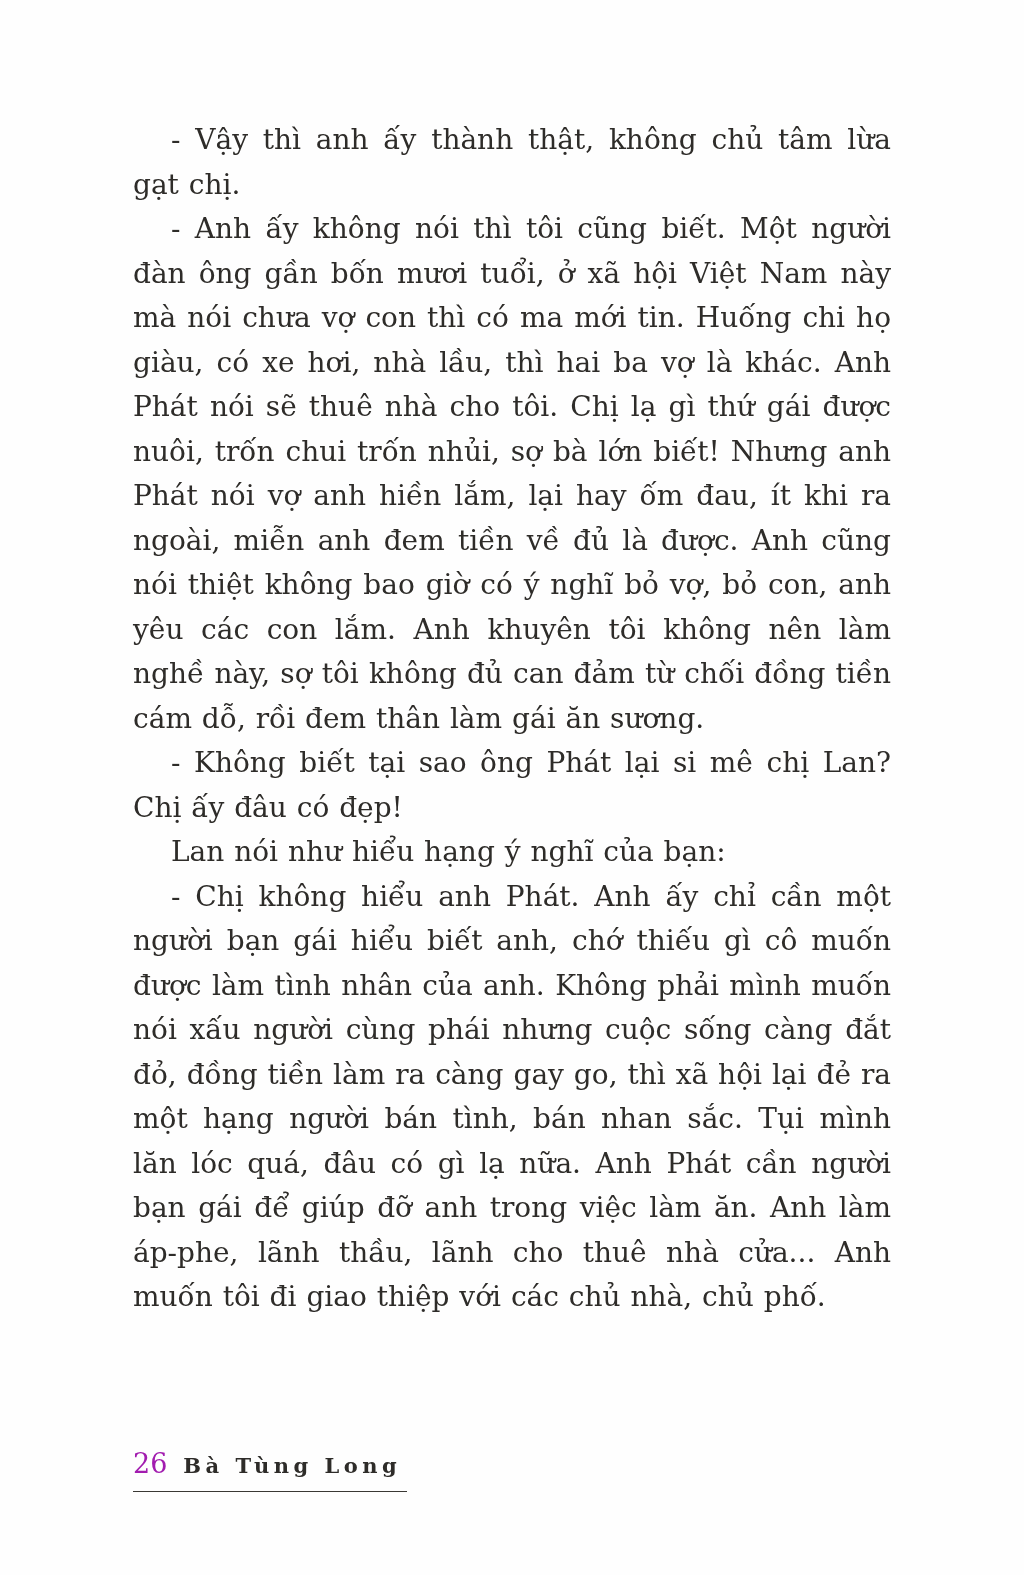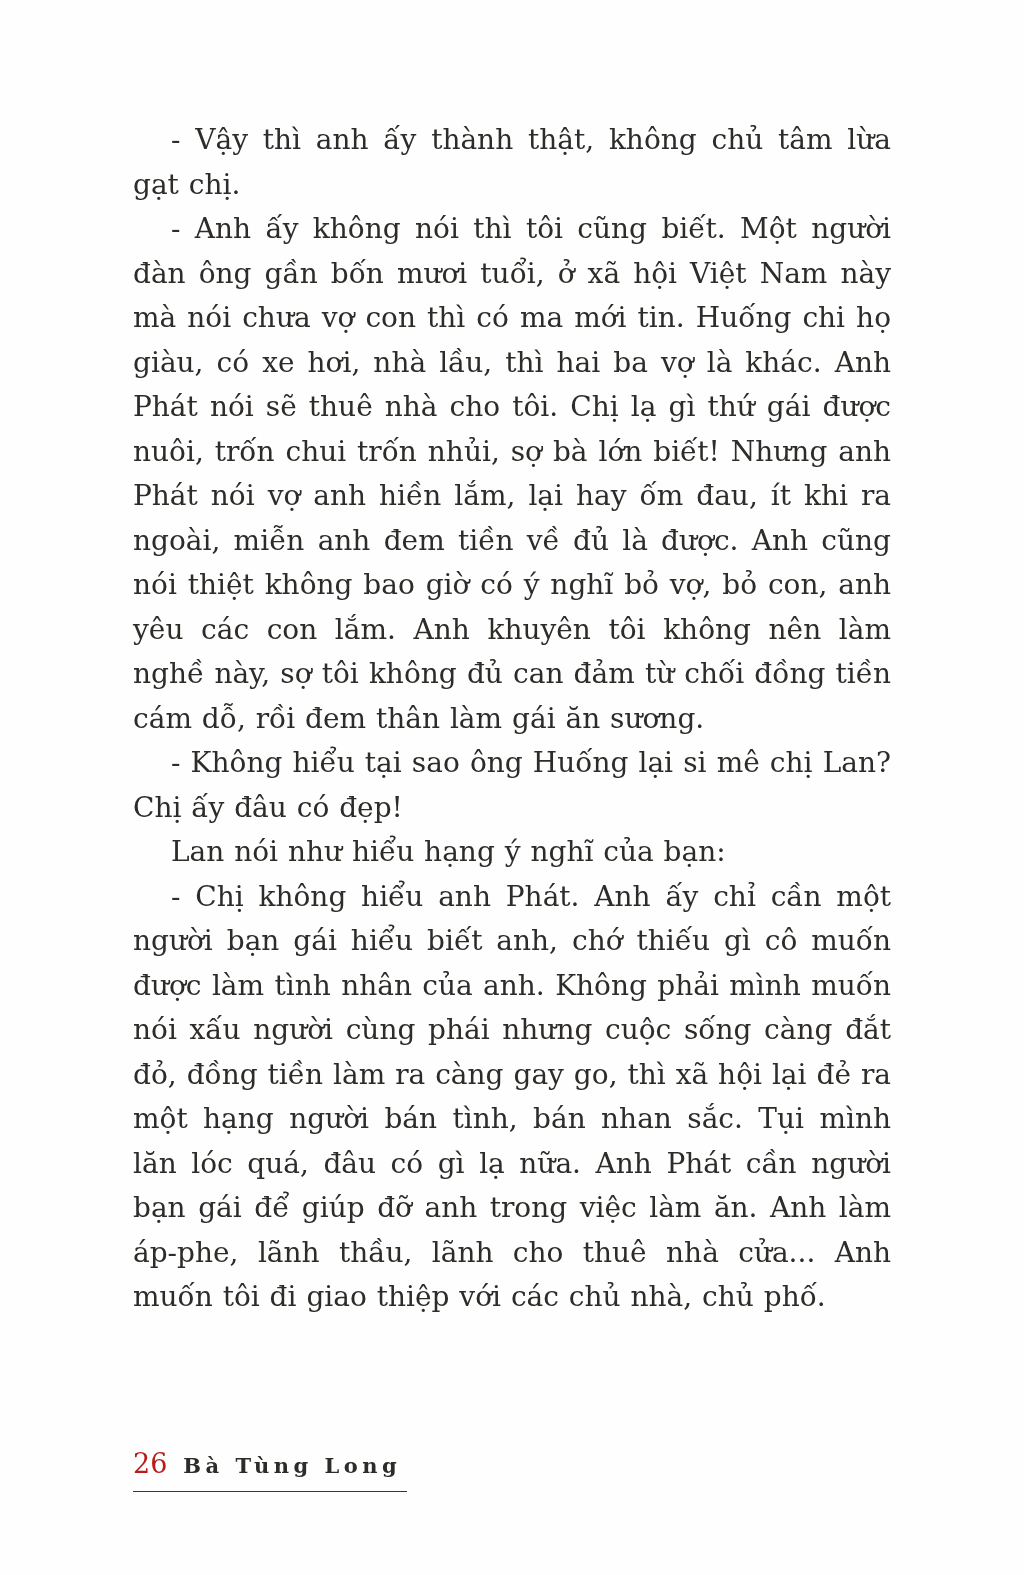--- a/index.html
+++ b/index.html
@@ -40,40 +40,40 @@
     left: 133px;
     display: inline-block;
     border-bottom: 1.5px solid #3a3834;
     padding-bottom: 12px;
     padding-right: 6px;
     white-space: nowrap;
   }
 
   .footer .page-number {
     font-size: 27px;
-    color: #b91c1c;
+    color: #a21caf;
     margin-right: 16px;
   }
 
   .footer .running-title {
     font-size: 21px;
     letter-spacing: 4.5px;
     font-weight: 600;
     color: #2e2c29;
   }
 </style>
 </head>
 <body>
 
 <div class="page">
 
   <div class="text-block">
     <p>- Vậy thì anh ấy thành thật, không chủ tâm lừa gạt chị.</p>
     <p>- Anh ấy không nói thì tôi cũng biết. Một người đàn ông gần bốn mươi tuổi, ở xã hội Việt Nam này mà nói chưa vợ con thì có ma mới tin. Huống chi họ giàu, có xe hơi, nhà lầu, thì hai ba vợ là khác. Anh Phát nói sẽ thuê nhà cho tôi. Chị lạ gì thứ gái được nuôi, trốn chui trốn nhủi, sợ bà lớn biết! Nhưng anh Phát nói vợ anh hiền lắm, lại hay ốm đau, ít khi ra ngoài, miễn anh đem tiền về đủ là được. Anh cũng nói thiệt không bao giờ có ý nghĩ bỏ vợ, bỏ con, anh yêu các con lắm. Anh khuyên tôi không nên làm nghề này, sợ tôi không đủ can đảm từ chối đồng tiền cám dỗ, rồi đem thân làm gái ăn sương.</p>
-    <p>- Không hiểu tại sao ông Huống lại si mê chị Lan? Chị ấy đâu có đẹp!</p>
+    <p>- Không biết tại sao ông Phát lại si mê chị Lan? Chị ấy đâu có đẹp!</p>
     <p>Lan nói như hiểu hạng ý nghĩ của bạn:</p>
     <p>- Chị không hiểu anh Phát. Anh ấy chỉ cần một người bạn gái hiểu biết anh, chớ thiếu gì cô muốn được làm tình nhân của anh. Không phải mình muốn nói xấu người cùng phái nhưng cuộc sống càng đắt đỏ, đồng tiền làm ra càng gay go, thì xã hội lại đẻ ra một hạng người bán tình, bán nhan sắc. Tụi mình lăn lóc quá, đâu có gì lạ nữa. Anh Phát cần người bạn gái để giúp đỡ anh trong việc làm ăn. Anh làm áp-phe, lãnh thầu, lãnh cho thuê nhà cửa... Anh muốn tôi đi giao thiệp với các chủ nhà, chủ phố.</p>
   </div>
 
   <div class="footer">
     <span class="page-number">26</span><span class="running-title">Bà Tùng Long</span>
   </div>
 
 </div>
 

